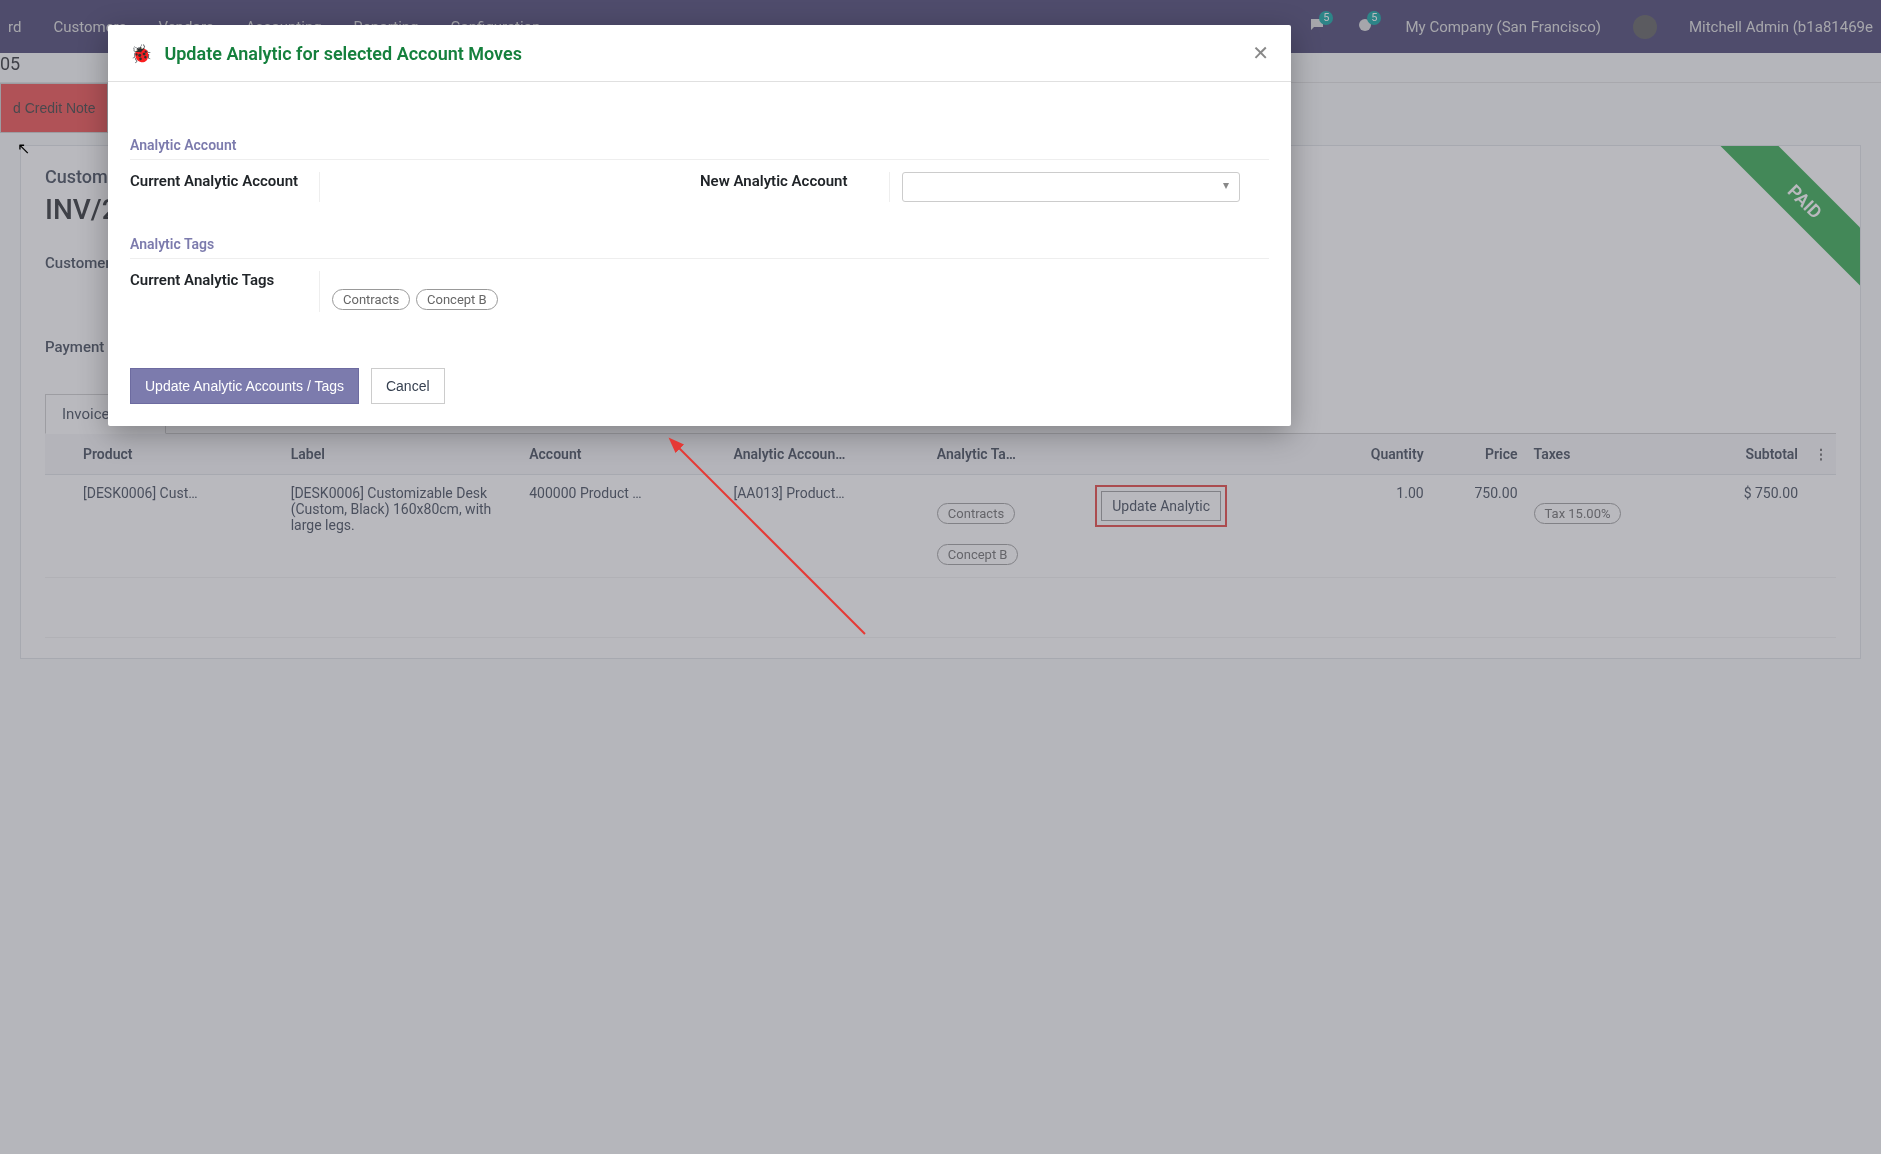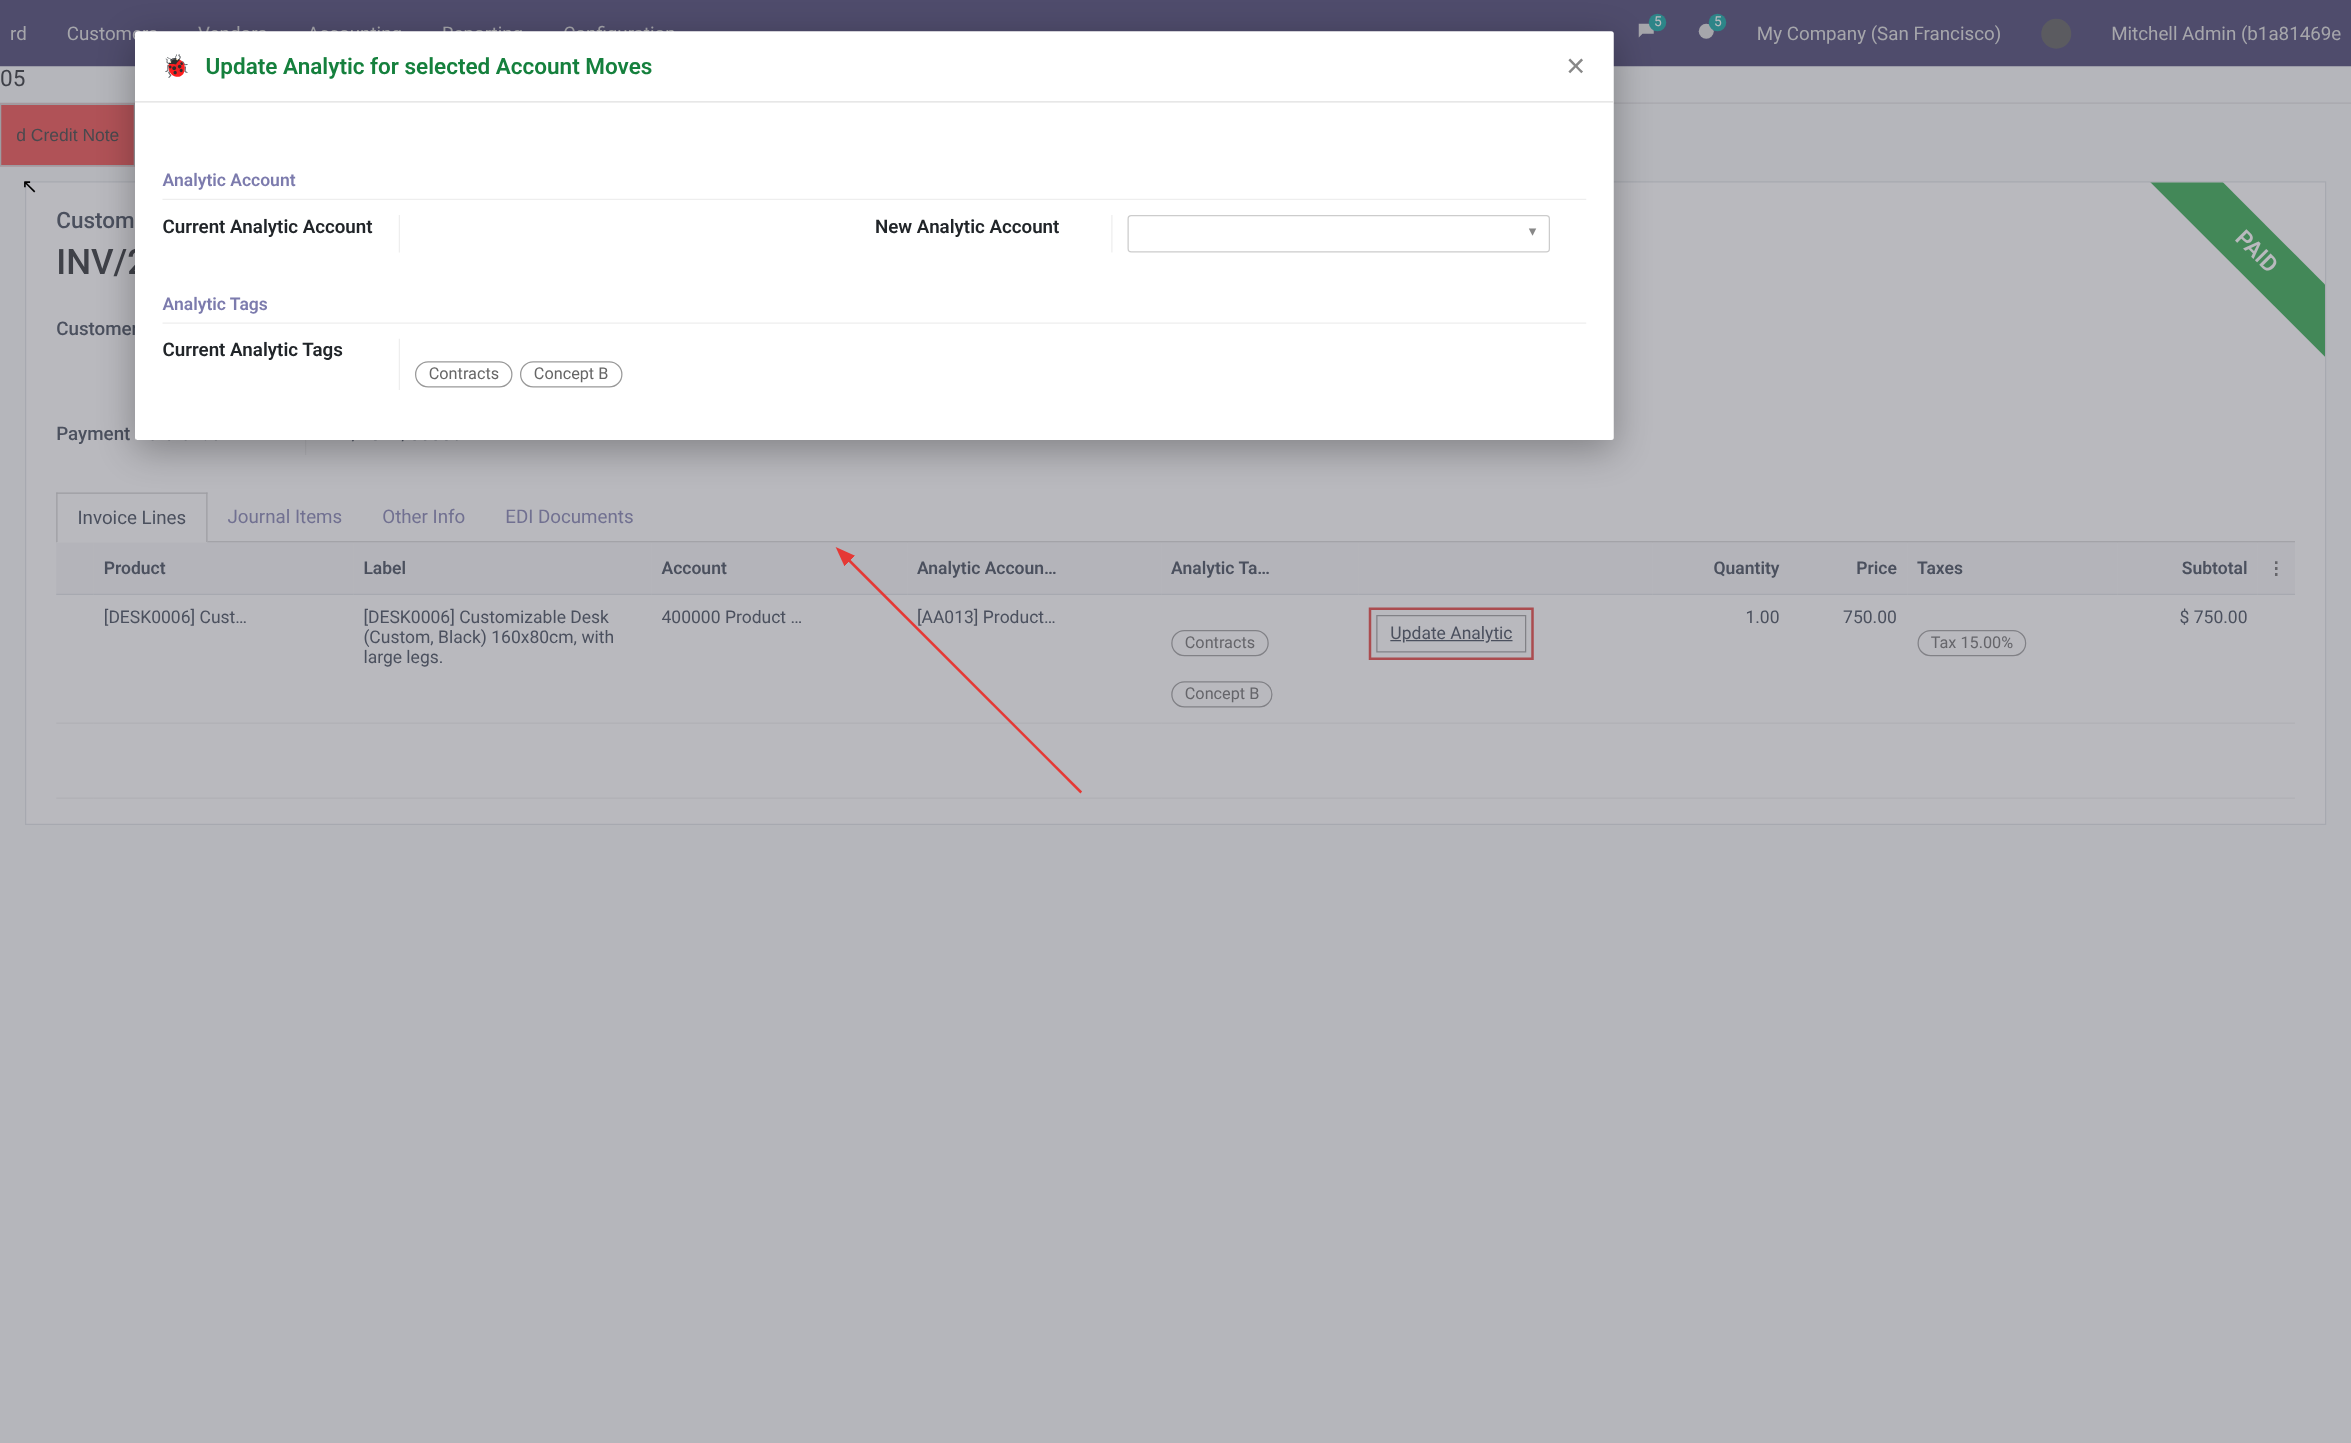--- a/index.html
+++ b/index.html
@@ -113,21 +113,20 @@
     background: #fff;
     margin: 18px 2px 2px 0;
   }
   .update-btn {
     display: inline-block;
     border: 1px solid #999;
     padding: 6px 10px;
     font-size: 14px;
     color: #374151;
     background: #fff;
-    text-decoration: underline;
   }
   .red-highlight {
     border: 2px solid #e53935;
     padding: 4px;
     display: inline-block;
   }
   .kebab { width: 14px; display: inline-block; text-align: center; color: #666; }
 
   
   .overlay {
@@ -372,20 +371,24 @@
     <div class="modal-row" style="margin-bottom:10px">
       <div class="left">
         <div class="lbl">Current Analytic Tags</div>
         <div class="val plain">
           <span class="tag-pill">Contracts</span>
           <span class="tag-pill">Concept B</span>
         </div>
       </div>
     </div>
   </div>
+  <div class="modal-footer">
+    <button class="btn-primary">Update Analytic Accounts / Tags</button>
+    <button class="btn-secondary">Cancel</button>
+  </div>
 </div>
 
 <svg class="arrow-svg" width="230" height="220">
   <defs>
     <marker id="ah" markerWidth="10" markerHeight="10" refX="2" refY="3" orient="auto">
       <path d="M0,0 L0,6 L8,3 z" fill="#e53935"></path>
     </marker>
   </defs>
   <line x1="200" y1="200" x2="12" y2="12" stroke="#e53935" stroke-width="2" marker-end="url(#ah)"></line>
 </svg>

